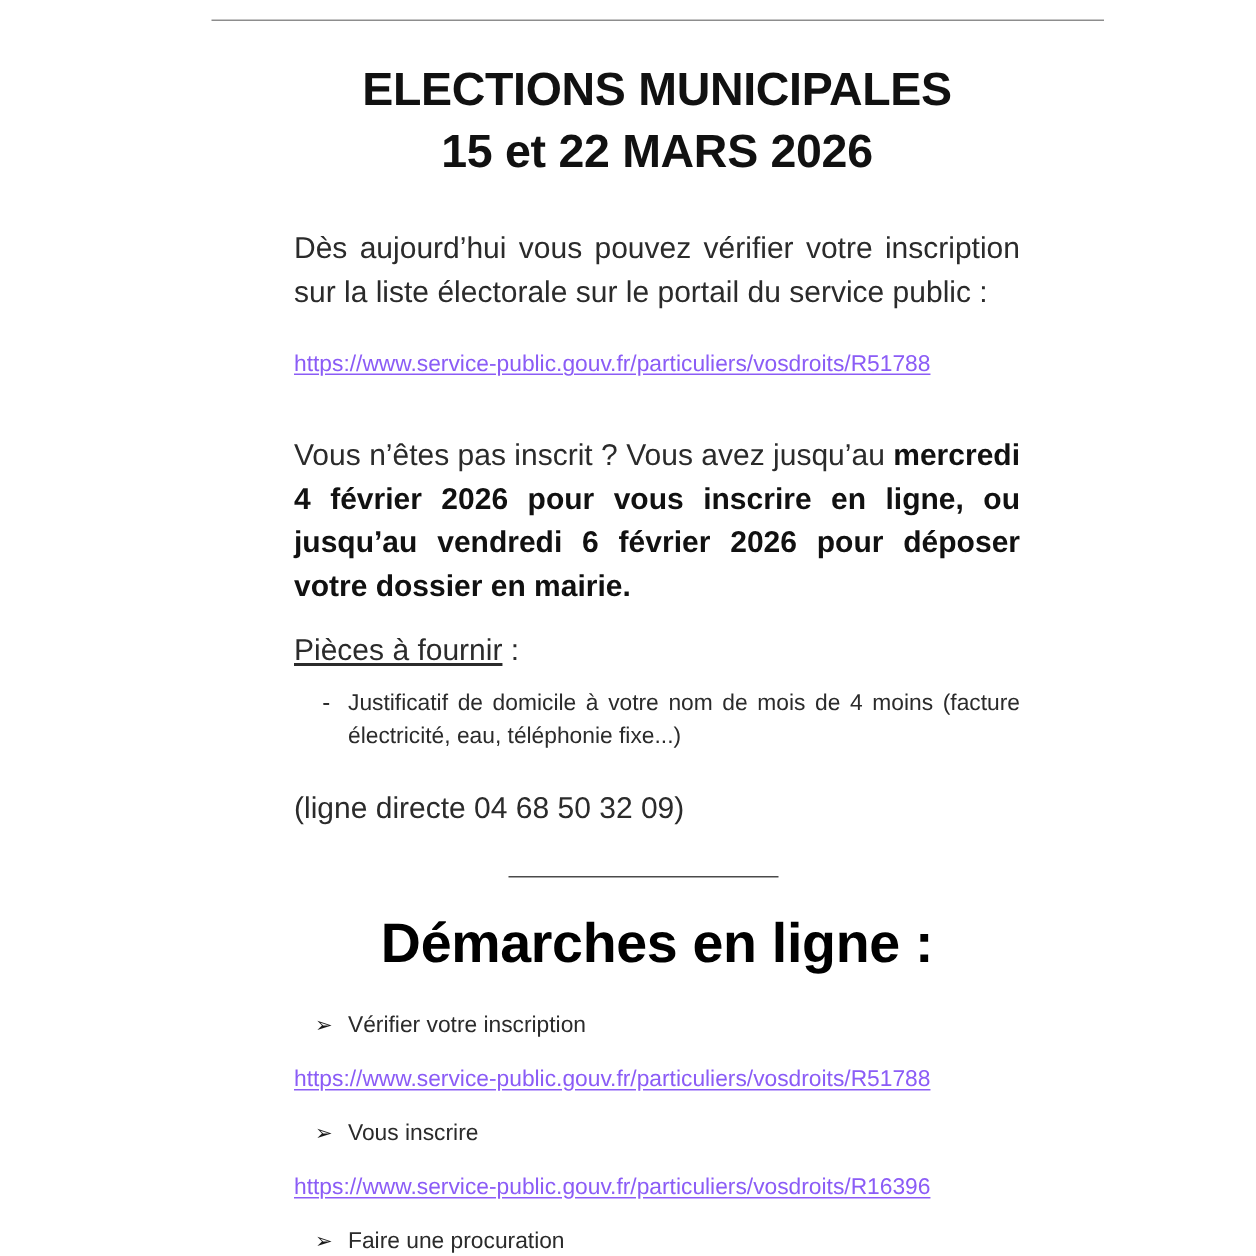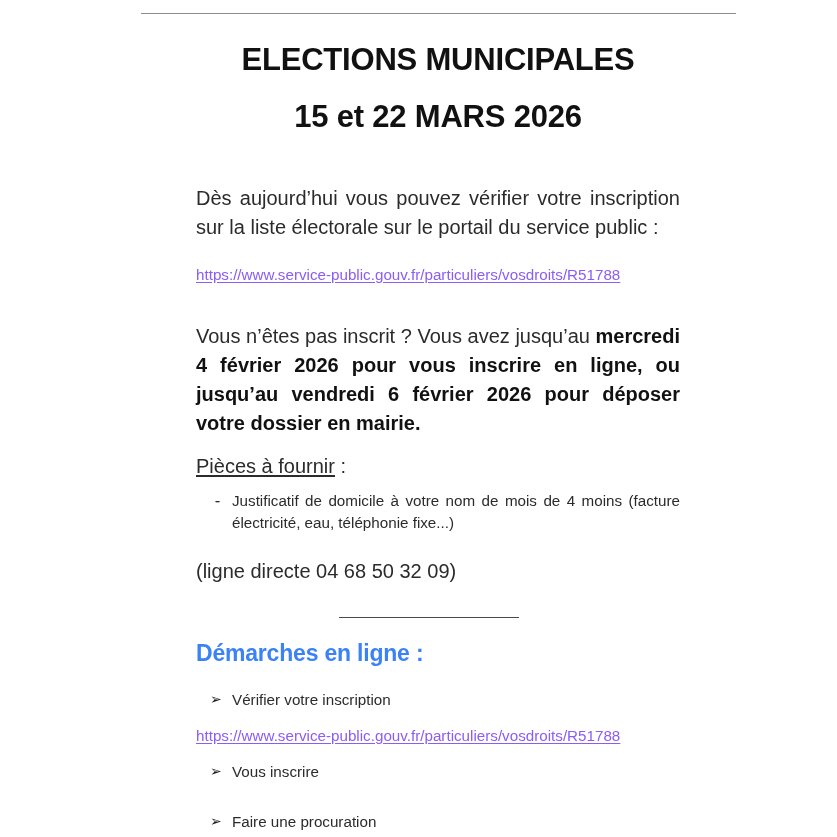--- a/index.html
+++ b/index.html
@@ -43,22 +43,22 @@
   
   .doc-title {
     font-size: 31px;
     font-weight: bold;
     letter-spacing: -0.2px;
     text-align: center;
     line-height: 1.0;
     color: #111111;
     margin: 0;
   }
-  .doc-title.line1 { margin-bottom: 26px; }
-  .doc-title.line2 { margin-bottom: 16px; }
+  .doc-title.line1 { margin-bottom: 10px; }
+  .doc-title.line2 { margin-bottom: 0; }
 
   
   p.body {
     font-size: 20px;
     line-height: 1.45;
     text-align: justify;
     margin: 0;
     color: #2b2b2b;
   }
 
@@ -112,25 +112,25 @@
     display: inline-block;
     width: 180px;
     height: 0;
     border-top: 1px solid #4a4a4a;
     margin-left: -18px;
     vertical-align: middle;
   }
 
   
   .section-title {
-    font-size: 23px;
+    font-size: 37px;
     font-weight: bold;
-    text-align: left;
+    text-align: center;
     letter-spacing: -0.2px;
-    color: #3b82f6;
+    color: #000000;
     margin: 0;
     line-height: 1.15;
   }
 
   
   .arrow-row {
     position: relative;
     padding-left: 36px;
     font-size: 15.2px;
     line-height: 1.45;
@@ -215,20 +215,21 @@
 
     <div class="gap-sm"></div>
 
     <div class="arrow-row">
       <span class="arrow">➢</span>
       <span>Vous inscrire</span>
     </div>
 
     <div class="gap-sm"></div>
 
+    <a class="link" href="#">https://www.service-public.gouv.fr/particuliers/vosdroits/R16396</a>
 
     <div class="gap-sm"></div>
 
     <div class="arrow-row">
       <span class="arrow">➢</span>
       <span>Faire une procuration</span>
     </div>
 
     
 

